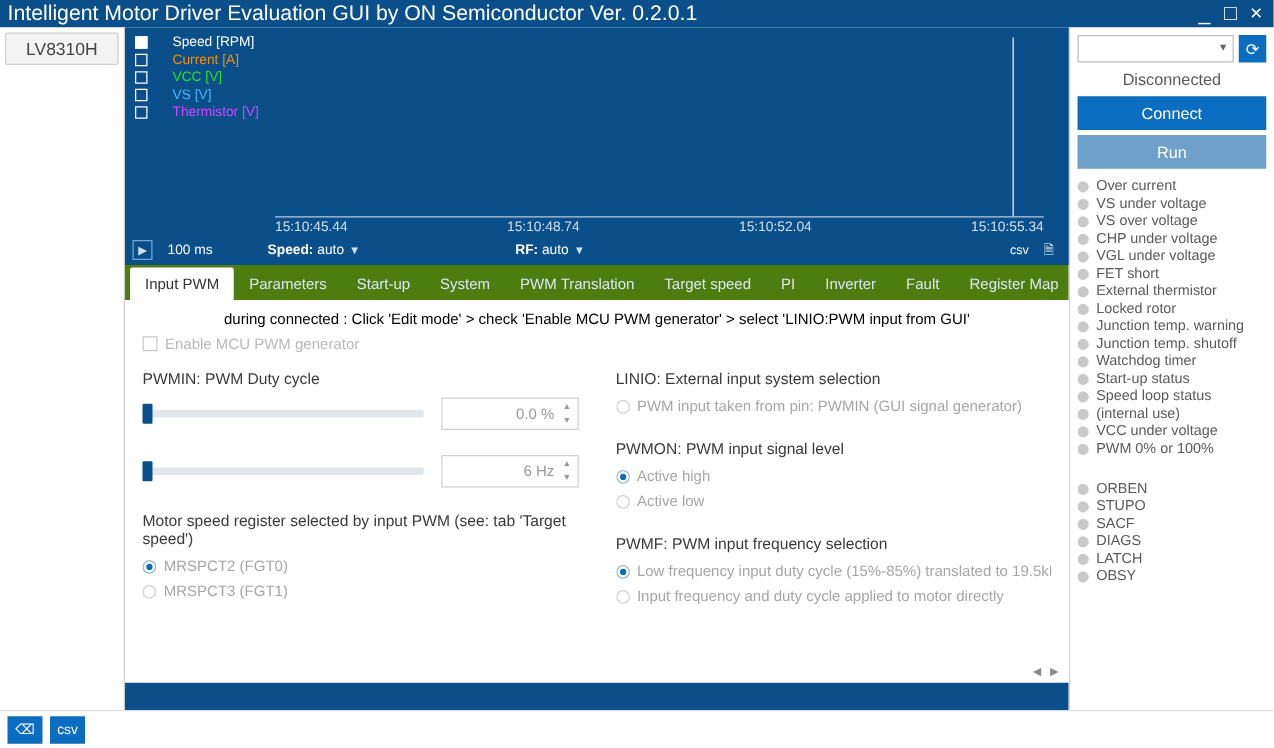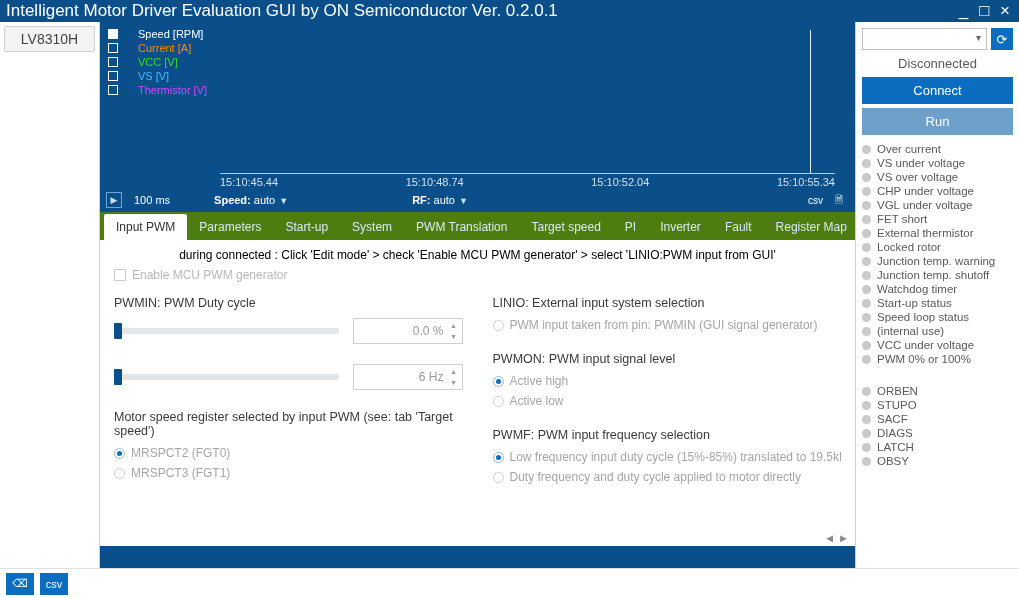--- a/index.html
+++ b/index.html
@@ -539,21 +539,21 @@
           </div>
 
           <div class="section">
             <div class="section-label">PWMF: PWM input frequency selection</div>
             <div class="radio-row">
                 <div class="radio selected"></div>
                 <span>Low frequency input duty cycle (15%-85%) translated to 19.5kHz motor dri</span>
               </div>
             <div class="radio-row">
                 <div class="radio disabled"></div>
-                <span>Duty frequency and duty cycle applied to motor directly</span>
+                <span>Input frequency and duty cycle applied to motor directly</span>
               </div>
           </div>
         </div>
       </div>
       <div class="scroll-hint">◄ ►</div>
     </div>
     <div class="bottom-strip"></div>
   </div>
 
   <div class="right-col">

